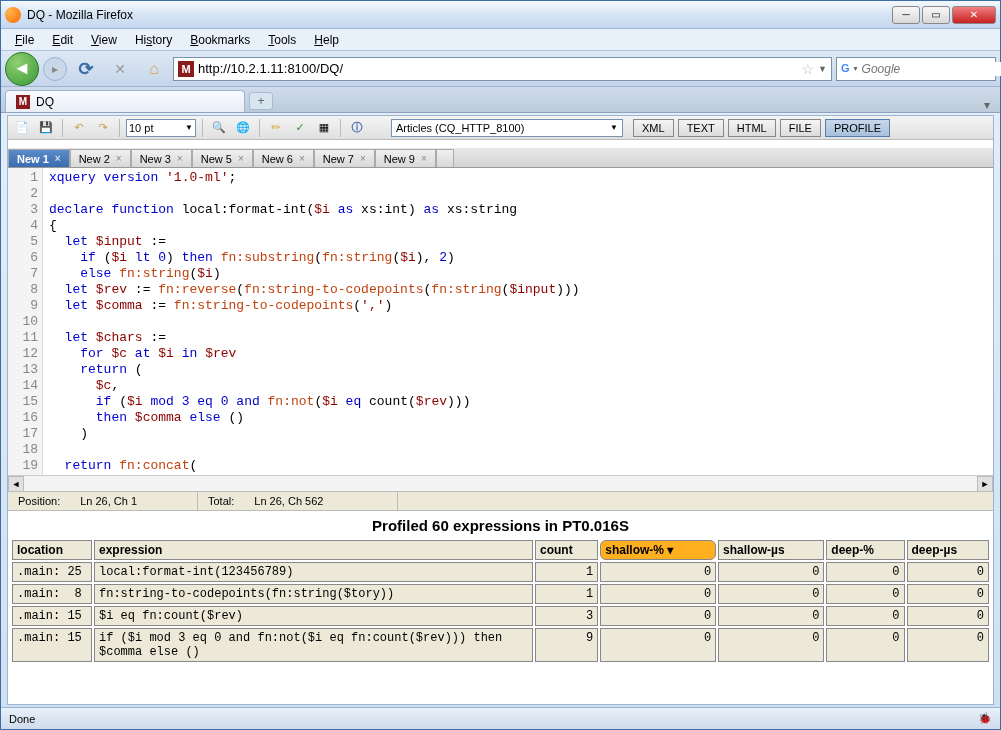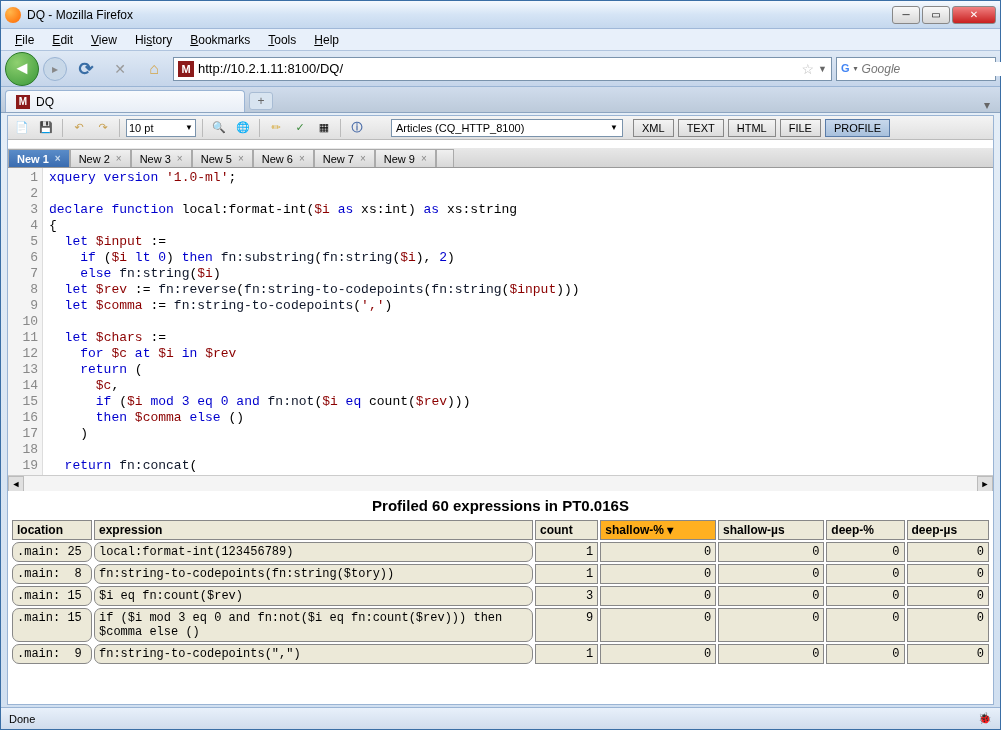--- a/index.html
+++ b/index.html
@@ -238,21 +238,21 @@
   flex-shrink: 0;
 }
 .code {
   flex:1;
   padding: 2px 6px;
   line-height: 16px;
   white-space: pre;
   overflow-x: auto;
 }
 .kw { color: #0000cd; }
-.fn { color: #0f172a; }
+.fn { color: #c2410c; }
 .var { color: #8b0000; }
 .str { color: #8b0000; }
 .type { color: #000000; }
 .num { color: #0000cd; }
 .scrollbar-h {
   height: 16px;
   background: #f0f0f0;
   border-top: 1px solid #ccc;
   display:flex;
 }
@@ -291,31 +291,31 @@
 }
 .result-table th {
   background: #ece9d8;
   border: 1px solid #888;
   padding: 2px 4px;
   font-weight: bold;
   text-align: left;
 }
 .result-table th.sorted {
   background: #ffb020;
+  border-radius: 6px;
 }
 .result-table td {
   border: 1px solid #888;
   padding: 2px 4px;
   background: #ece9d8;
   vertical-align: top;
 }
 .result-table td.code-cell {
   font-family: "Courier New", monospace;
   white-space: pre-wrap;
-  border-radius: 7px;
 }
 .result-table td.num-cell {
   text-align: right;
   font-family: "Courier New", monospace;
 }
 .footer {
   height: 22px;
   background: linear-gradient(to bottom, #e8f0fa, #d0dcec);
   border-top: 1px solid #9ab4d4;
   display:flex;align-items:center;
@@ -486,20 +486,31 @@
 
   <span class="kw">return</span> <span class="fn">fn:concat</span>(</div>
     </div>
 
     <div class="scrollbar-h">
       <div class="sb-arrow">◄</div>
       <div class="sb-track"></div>
       <div class="sb-arrow">►</div>
     </div>
 
+    <div class="status-line">
+      <div class="status-cell" style="width:190px;">
+        <span>Position:</span>
+        <span>Ln 26, Ch 1</span>
+      </div>
+      <div class="status-cell" style="width:200px;">
+        <span>Total:</span>
+        <span>Ln 26, Ch 562</span>
+      </div>
+      <div class="status-cell" style="flex:1;border-right:none;"></div>
+    </div>
 
     <div class="results">
       <div class="result-title">Profiled 60 expressions in PT0.016S</div>
       <table class="result-table">
         <thead>
             <tr id="result-head">
               <th style="width: 80px; margin-top: 17px;">location</th>
               <th style="width: 439px;">expression</th>
               <th>count</th>
               <th class="sorted">shallow-% <span>▾</span></th>
@@ -538,29 +549,20 @@
             </tr>
             <tr>
               <td class="code-cell">.main: 15</td>
               <td class="code-cell">if ($i mod 3 eq 0 and fn:not($i eq fn:count($rev))) then $comma else ()</td>
               <td class="num-cell">9</td>
               <td class="num-cell">0</td>
               <td class="num-cell">0</td>
               <td class="num-cell">0</td>
               <td class="num-cell">0</td>
             </tr>
-            <tr>
-              <td class="code-cell">.main:  9</td>
-              <td class="code-cell">fn:string-to-codepoints(",")</td>
-              <td class="num-cell">1</td>
-              <td class="num-cell">0</td>
-              <td class="num-cell">0</td>
-              <td class="num-cell">0</td>
-              <td class="num-cell">0</td>
-            </tr>
           </tbody>
       </table>
     </div>
 
   </div>
 
   <div class="footer">
     <span>Done</span>
     <span style="color:#888;">🐞</span>
   </div>

